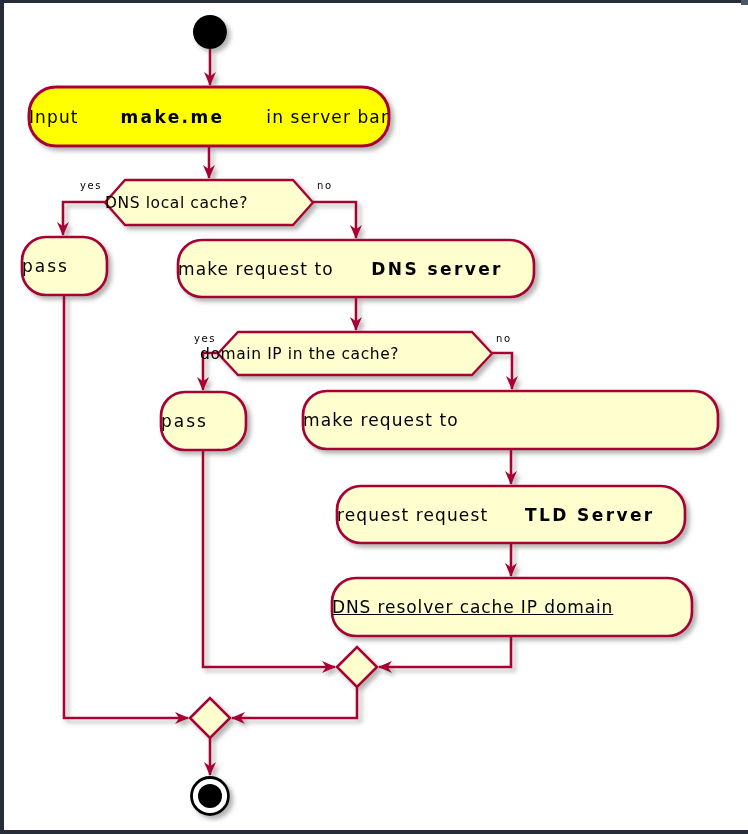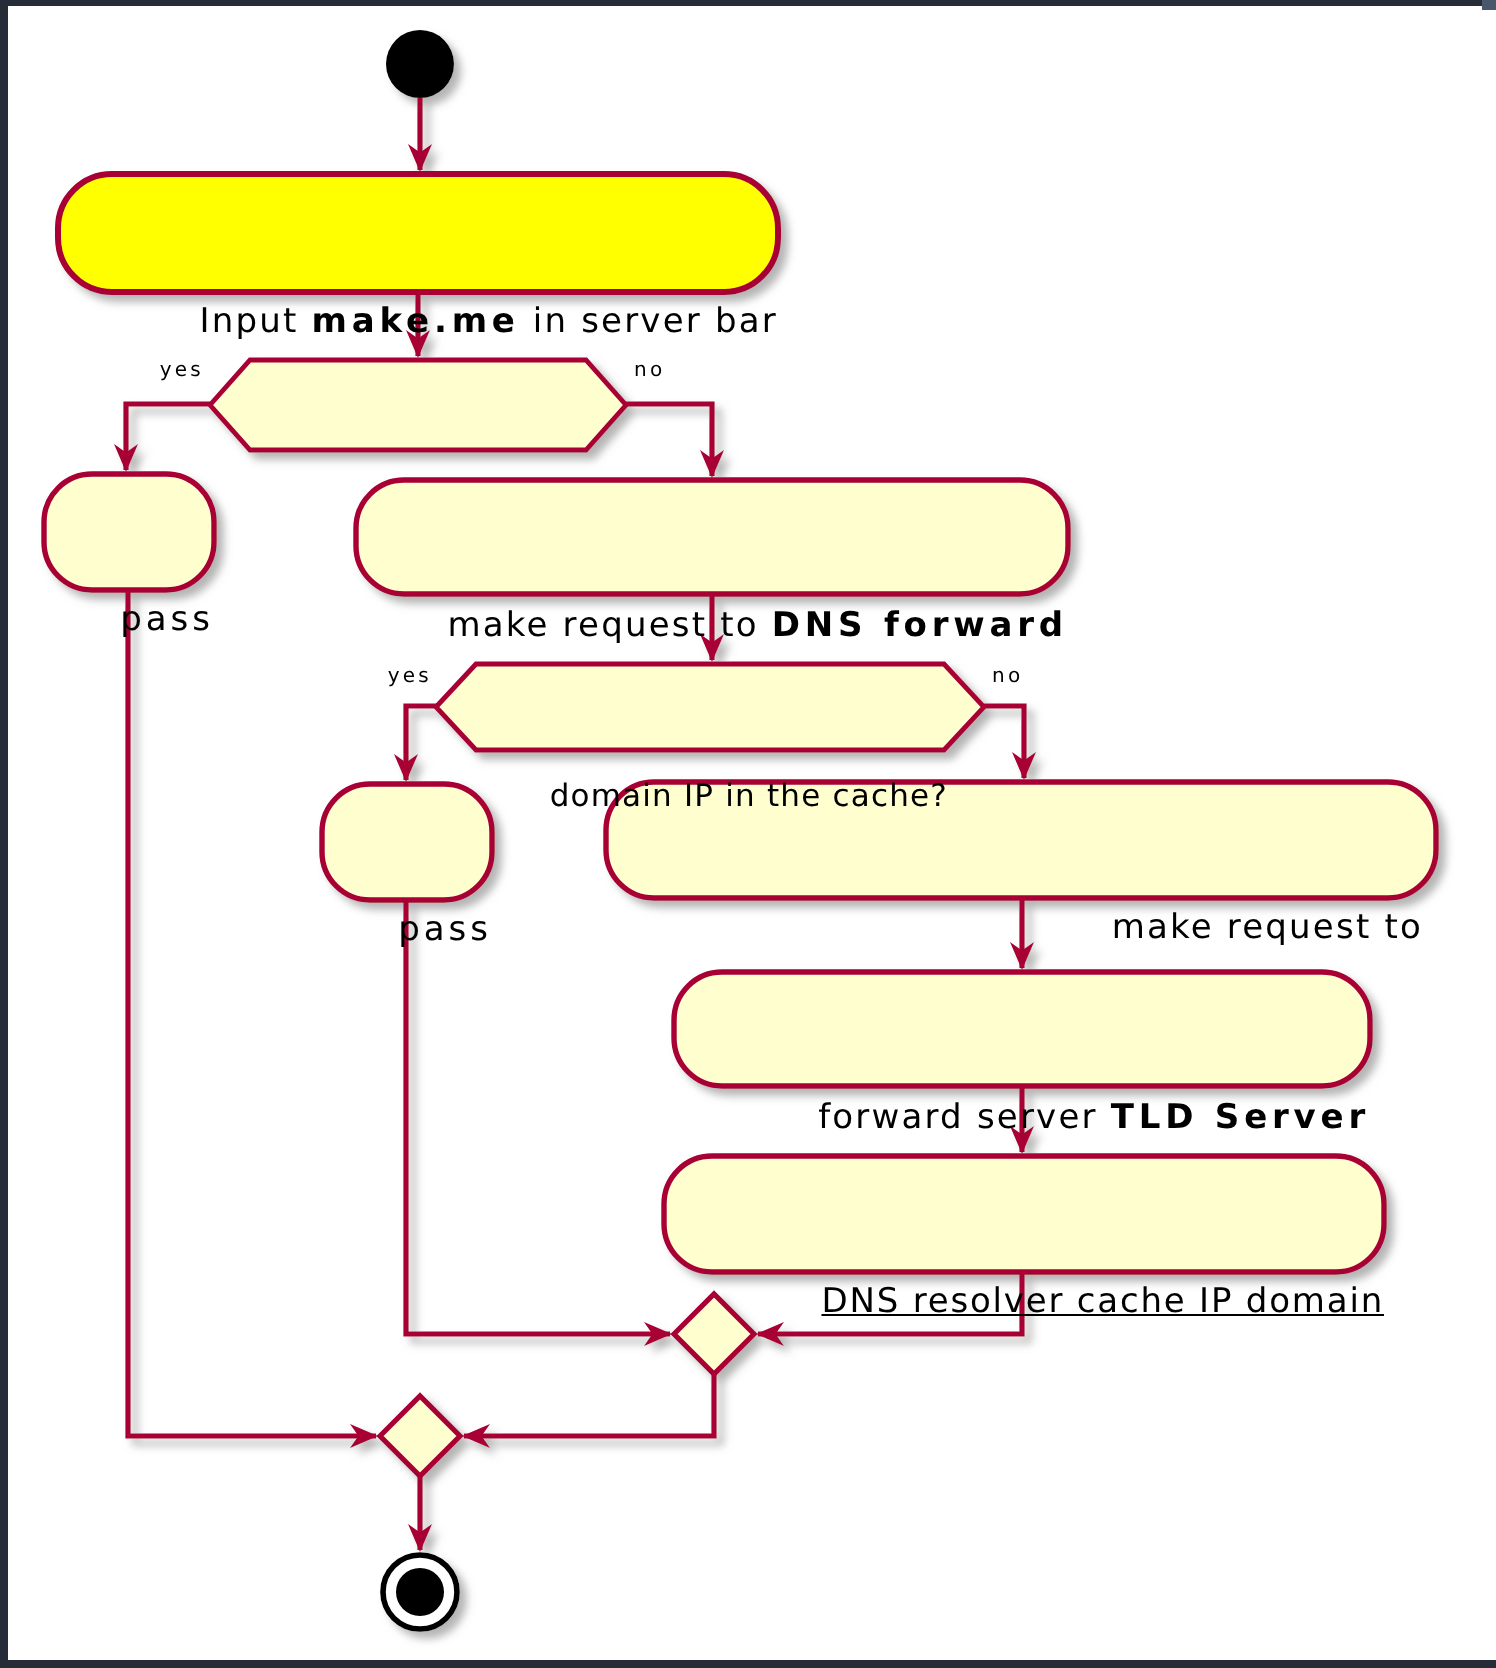--- a/index.html
+++ b/index.html
@@ -2,24 +2,23 @@
 <html><head>
 <meta charset="utf-8">
 <style>
   html,body{margin:0;padding:0;}
   body{width:748px;height:834px;overflow:hidden;background:#262C38;}
   .page{position:relative;width:748px;height:834px;background:#262C38;}
   .canvas{position:absolute;left:4px;top:3px;width:744px;height:827px;background:#FFFFFF;}
   .corner-dot{position:absolute;top:0;right:0;width:7px;height:5px;background:#4A566B;}
   .gfx{position:absolute;left:0;top:0;}
   .label{
-    position:absolute;display:flex;align-items:center;justify-content:flex-end;
+    position:absolute;display:flex;align-items:center;justify-content:space-between;
     font-family:"DejaVu Sans",sans-serif;color:#000;white-space:pre;
     pointer-events:none;
-    margin-top:44px;
   }
   .action{font-size:17px;letter-spacing:1.1px;}
   .action b{font-weight:bold;letter-spacing:2.4px;}
   .decision{font-size:15.5px;letter-spacing:0.6px;}
   .edge-label{
     position:absolute;font-family:"DejaVu Sans",sans-serif;color:#000;
     font-size:10px;letter-spacing:1.6px;white-space:pre;pointer-events:none;
   }
   .ta-r{text-align:right;display:block;}
   .ta-l{text-align:left;display:block;}
@@ -84,33 +83,34 @@
 
       <polygon points="190,718 210,698 230,718 210,738" fill="#FEFECE" stroke="#A80036" stroke-width="2.6"></polygon>
 
       <circle cx="210" cy="796" r="18.5" fill="#FFFFFF" stroke="#000000" stroke-width="2.8"></circle>
       <circle cx="210" cy="796" r="12" fill="#000000"></circle>
     </g>
   </svg>
 
   <div class="label action" style="left:29px;top:87px;width:360px;height:59px;"><span>Input </span><b>make.me</b><span> in server bar</span></div>
 
+  <div class="label decision" style="left:105px;top:180px;width:208px;height:45px;">DNS local cache?</div>
 
   <span class="edge-label ta-r" style="left:60px;top:180px;width:42px;">yes</span>
   <span class="edge-label ta-l" style="left:317px;top:180px;width:34px;">no</span>
 
   <div class="label action" style="left:22px;top:237px;width:85px;height:58px;letter-spacing:2px;">pass</div>
 
-  <div class="label action" style="left:178px;top:240px;width:356px;height:57px;"><span>make request to </span><b>DNS forward</b><span></span></div>
+  <div class="label action" style="left:178px;top:240px;width:356px;height:57px;"><span>make request to </span><b>DNS server</b><span></span></div>
 
   <div class="label decision" style="left:200px;top:332px;width:274px;height:43px;">domain IP in the cache?</div>
 
   <span class="edge-label ta-r" style="left:174px;top:333px;width:42px;">yes</span>
   <span class="edge-label ta-l" style="left:496px;top:333px;width:34px;">no</span>
 
   <div class="label action" style="left:161px;top:392px;width:85px;height:58px;letter-spacing:2px;">pass</div>
 
   <div class="label action" style="left:303px;top:391px;width:415px;height:58px;"><span>make request to </span><span></span></div>
 
-  <div class="label action" style="left:337px;top:486px;width:348px;height:57px;"><span>forward server </span><b>TLD Server</b><span></span></div>
+  <div class="label action" style="left:337px;top:486px;width:348px;height:57px;"><span>request request </span><b>TLD Server</b><span></span></div>
 
   <div class="label action" style="left:332px;top:578px;width:360px;height:58px;letter-spacing:0.9px;text-decoration:underline;"><span>DNS resolver cache IP domain</span><b></b><span></span></div>
 </div>
 
 </body></html>

